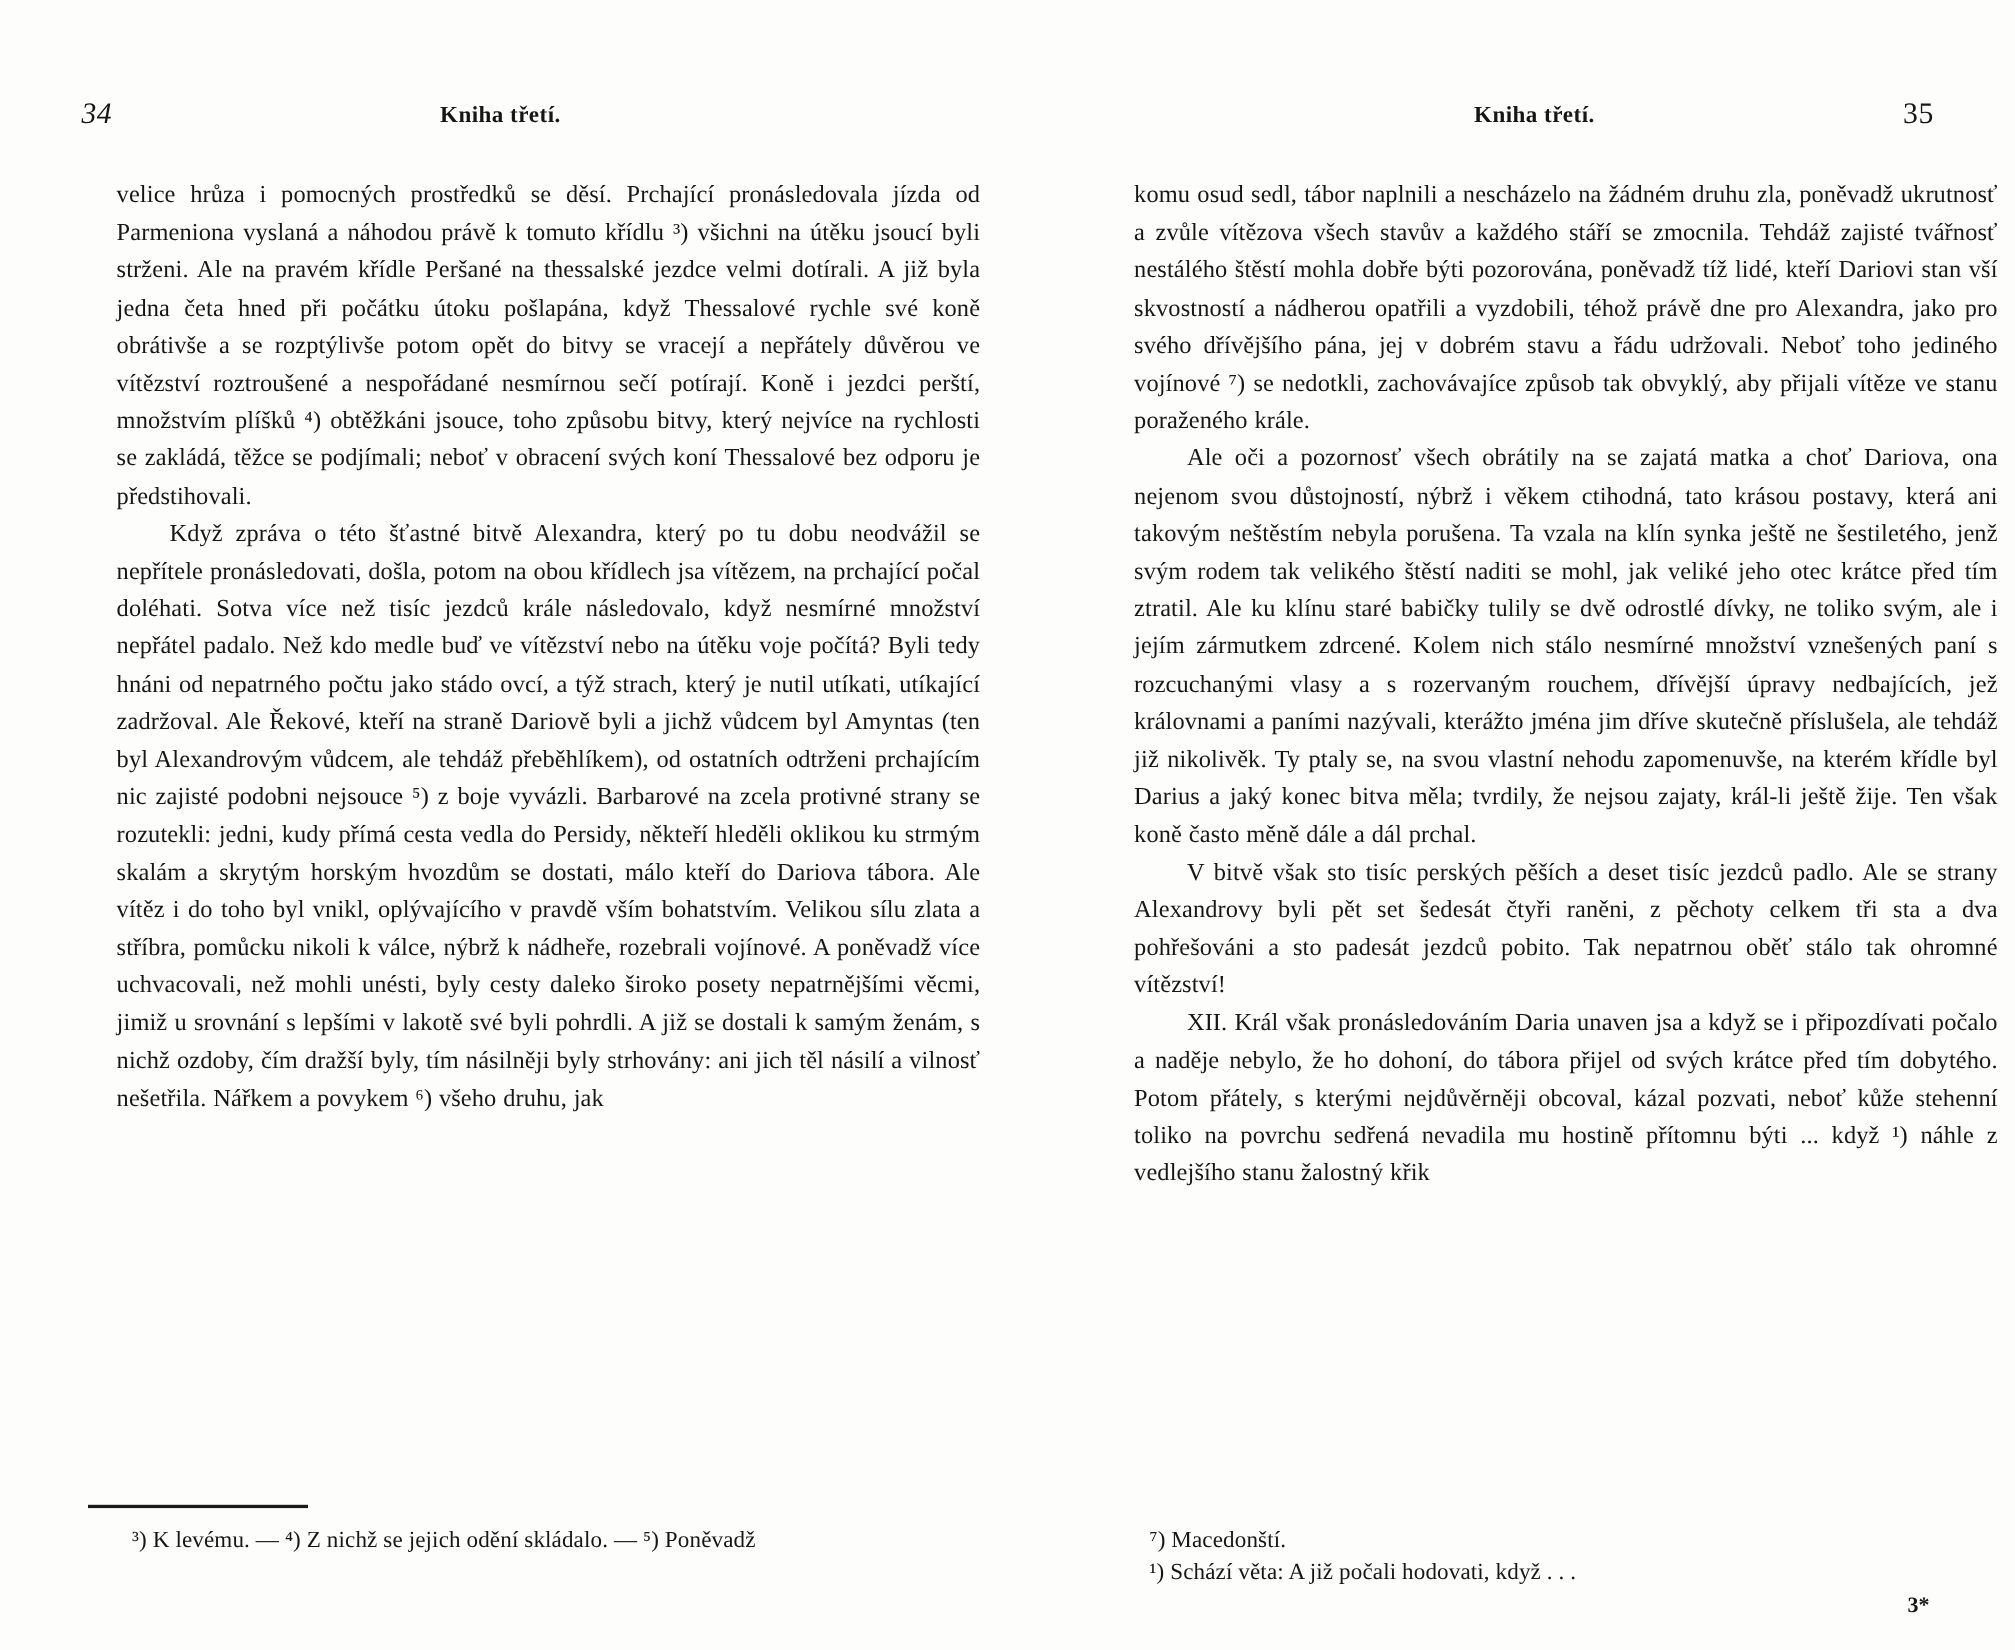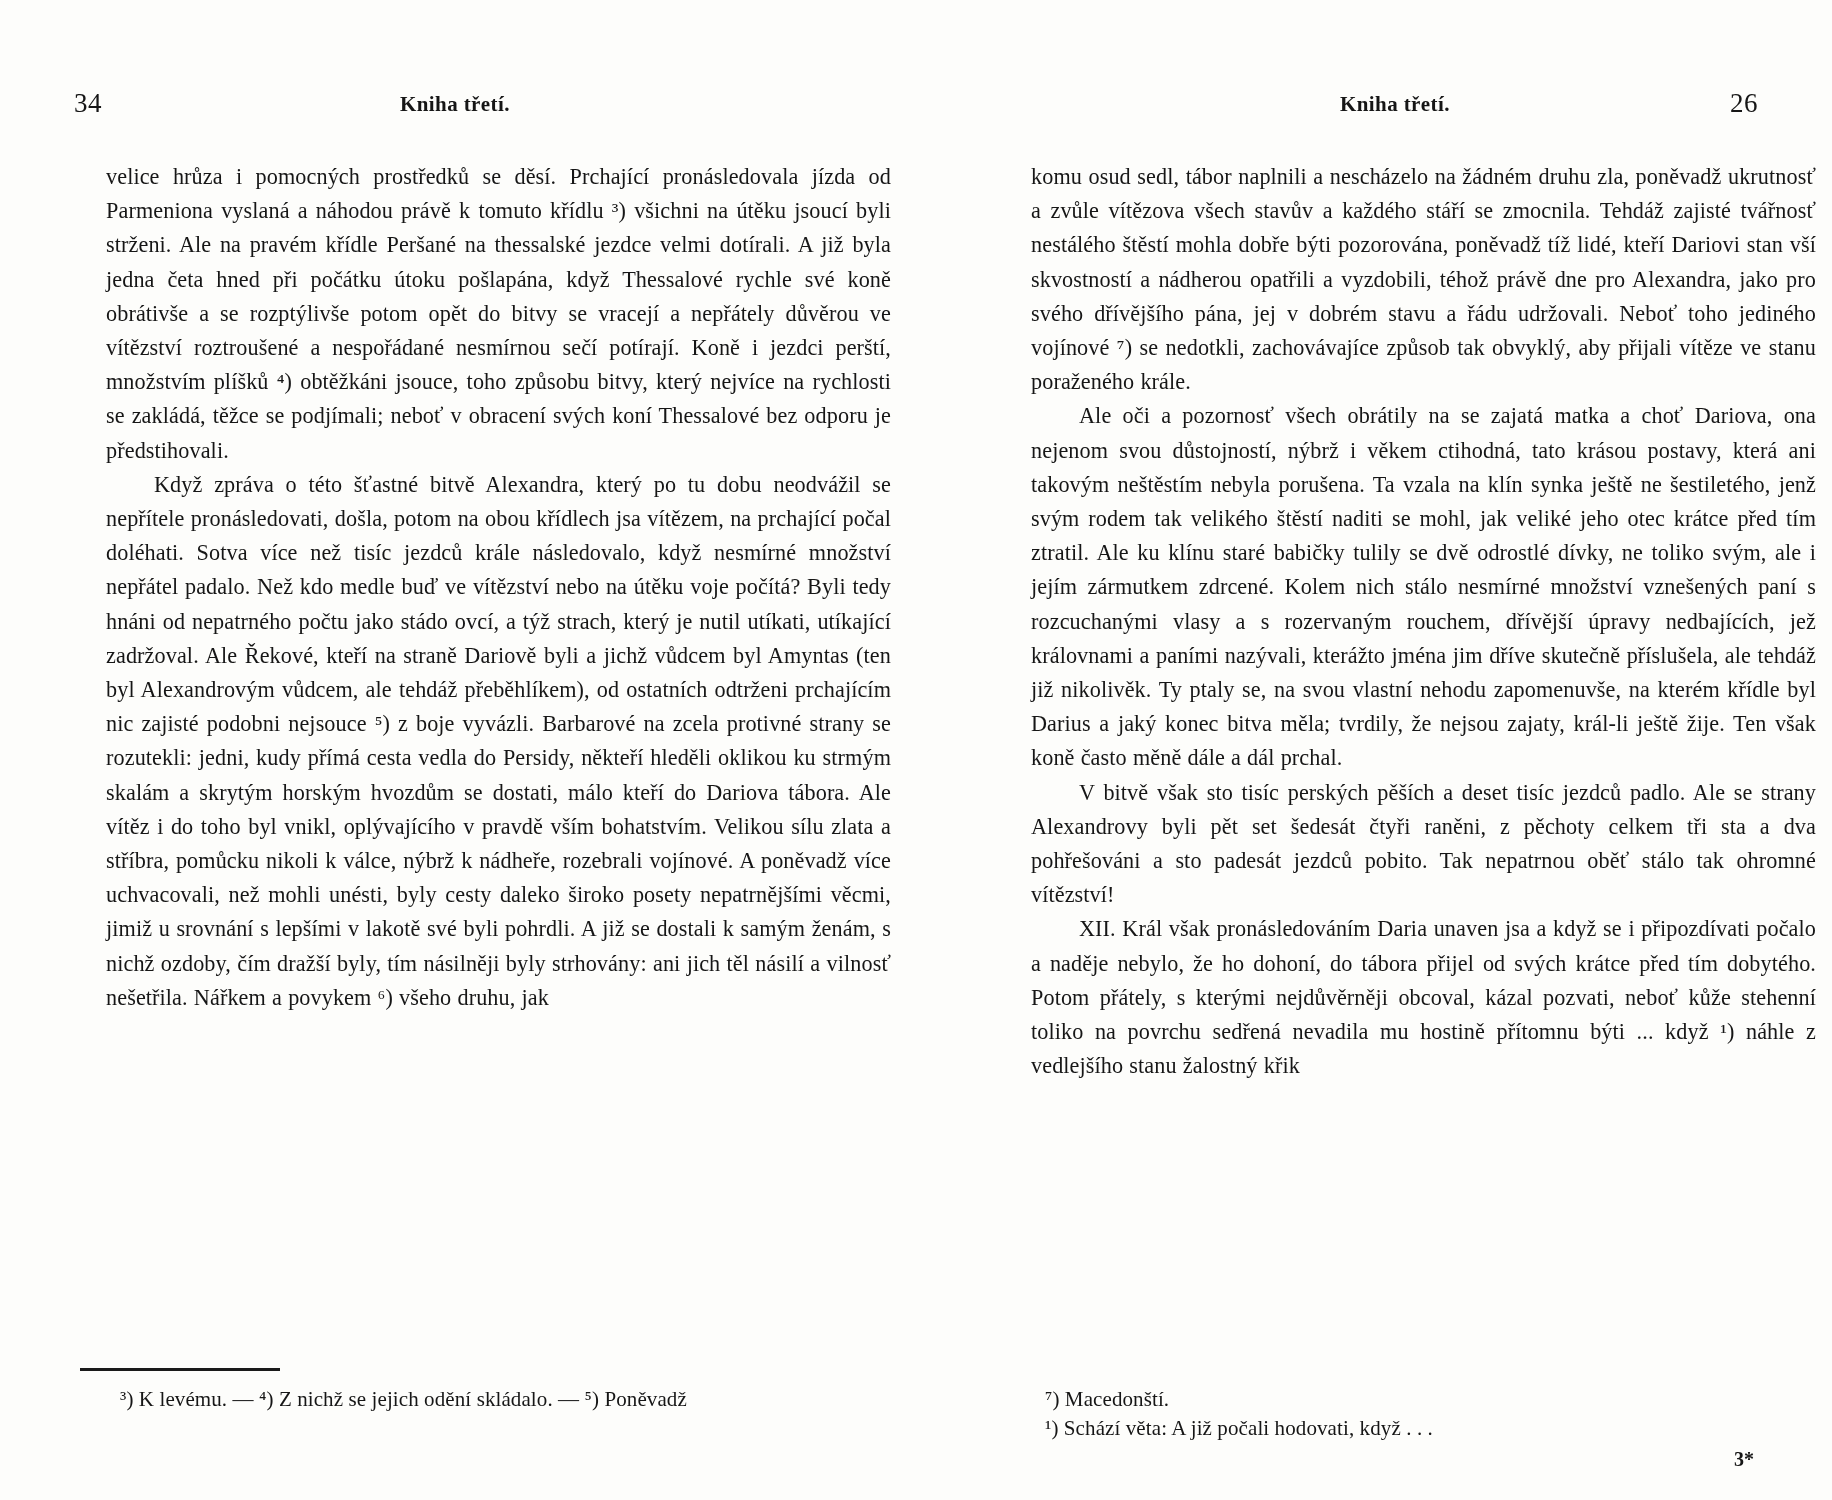--- a/index.html
+++ b/index.html
@@ -22,20 +22,21 @@
     left: 0;
     width: 1832px;
     height: 32px;
   }
   .header .folio-left {
     position: absolute;
     left: 74px;
     top: 0;
     font-size: 27px;
     letter-spacing: 0.5px;
+    font-style: italic;
   }
   .header .run-left {
     position: absolute;
     left: 400px;
     top: 4px;
     font-size: 21px;
     font-weight: bold;
     letter-spacing: 0.4px;
   }
   .header .run-right {
@@ -111,21 +112,21 @@
 </style>
 </head>
 <body>
 
 <div class="page">
 
   <div class="header">
     <span class="folio-left">34</span>
     <span class="run-left">Kniha třetí.</span>
     <span class="run-right">Kniha třetí.</span>
-    <span class="folio-right">26</span>
+    <span class="folio-right">35</span>
   </div>
 
   <div class="col col-left body-text">
     <p>velice hrůza i pomocných prostředků se děsí. Prchající pronásledovala jízda od Parmeniona vyslaná a náhodou právě k tomuto křídlu ³) všichni na útěku jsoucí byli strženi. Ale na pravém křídle Peršané na thessalské jezdce velmi dotírali. A již byla jedna četa hned při počátku útoku pošlapána, když Thessalové rychle své koně obrátivše a se rozptýlivše potom opět do bitvy se vracejí a nepřátely důvěrou ve vítězství roztroušené a nespořádané nesmírnou sečí potírají. Koně i jezdci perští, množstvím plíšků ⁴) obtěžkáni jsouce, toho způsobu bitvy, který nejvíce na rychlosti se zakládá, těžce se podjímali; neboť v obracení svých koní Thessalové bez odporu je předstihovali.</p>
     <p class="indent">Když zpráva o této šťastné bitvě Alexandra, který po tu dobu neodvážil se nepřítele pronásledovati, došla, potom na obou křídlech jsa vítězem, na prchající počal doléhati. Sotva více než tisíc jezdců krále následovalo, když nesmírné množství nepřátel padalo. Než kdo medle buď ve vítězství nebo na útěku voje počítá? Byli tedy hnáni od nepatrného počtu jako stádo ovcí, a týž strach, který je nutil utíkati, utíkající zadržoval. Ale Řekové, kteří na straně Dariově byli a jichž vůdcem byl Amyntas (ten byl Alexandrovým vůdcem, ale tehdáž přeběhlíkem), od ostatních odtrženi prchajícím nic zajisté podobni nejsouce ⁵) z boje vyvázli. Barbarové na zcela protivné strany se rozutekli: jedni, kudy přímá cesta vedla do Persidy, někteří hleděli oklikou ku strmým skalám a skrytým horským hvozdům se dostati, málo kteří do Dariova tábora. Ale vítěz i do toho byl vnikl, oplývajícího v pravdě vším bohatstvím. Velikou sílu zlata a stříbra, pomůcku nikoli k válce, nýbrž k nádheře, rozebrali vojínové. A poněvadž více uchvacovali, než mohli unésti, byly cesty daleko široko posety nepatrnějšími věcmi, jimiž u srovnání s lepšími v lakotě své byli pohrdli. A již se dostali k samým ženám, s nichž ozdoby, čím dražší byly, tím násilněji byly strhovány: ani jich těl násilí a vilnosť nešetřila. Nářkem a povykem ⁶) všeho druhu, jak</p>
   </div>
 
   <div class="col col-right body-text">
     <p>komu osud sedl, tábor naplnili a nescházelo na žádném druhu zla, poněvadž ukrutnosť a zvůle vítězova všech stavův a každého stáří se zmocnila. Tehdáž zajisté tvářnosť nestálého štěstí mohla dobře býti pozorována, poněvadž tíž lidé, kteří Dariovi stan vší skvostností a nádherou opatřili a vyzdobili, téhož právě dne pro Alexandra, jako pro svého dřívějšího pána, jej v dobrém stavu a řádu udržovali. Neboť toho jediného vojínové ⁷) se nedotkli, zachovávajíce způsob tak obvyklý, aby přijali vítěze ve stanu poraženého krále.</p>
     <p class="indent">Ale oči a pozornosť všech obrátily na se zajatá matka a choť Dariova, ona nejenom svou důstojností, nýbrž i věkem ctihodná, tato krásou postavy, která ani takovým neštěstím nebyla porušena. Ta vzala na klín synka ještě ne šestiletého, jenž svým rodem tak velikého štěstí naditi se mohl, jak veliké jeho otec krátce před tím ztratil. Ale ku klínu staré babičky tulily se dvě odrostlé dívky, ne toliko svým, ale i jejím zármutkem zdrcené. Kolem nich stálo nesmírné množství vznešených paní s rozcuchanými vlasy a s rozervaným rouchem, dřívější úpravy nedbajících, jež královnami a paními nazývali, kterážto jména jim dříve skutečně příslušela, ale tehdáž již nikolivěk. Ty ptaly se, na svou vlastní nehodu zapomenuvše, na kterém křídle byl Darius a jaký konec bitva měla; tvrdily, že nejsou zajaty, král-li ještě žije. Ten však koně často měně dále a dál prchal.</p>

